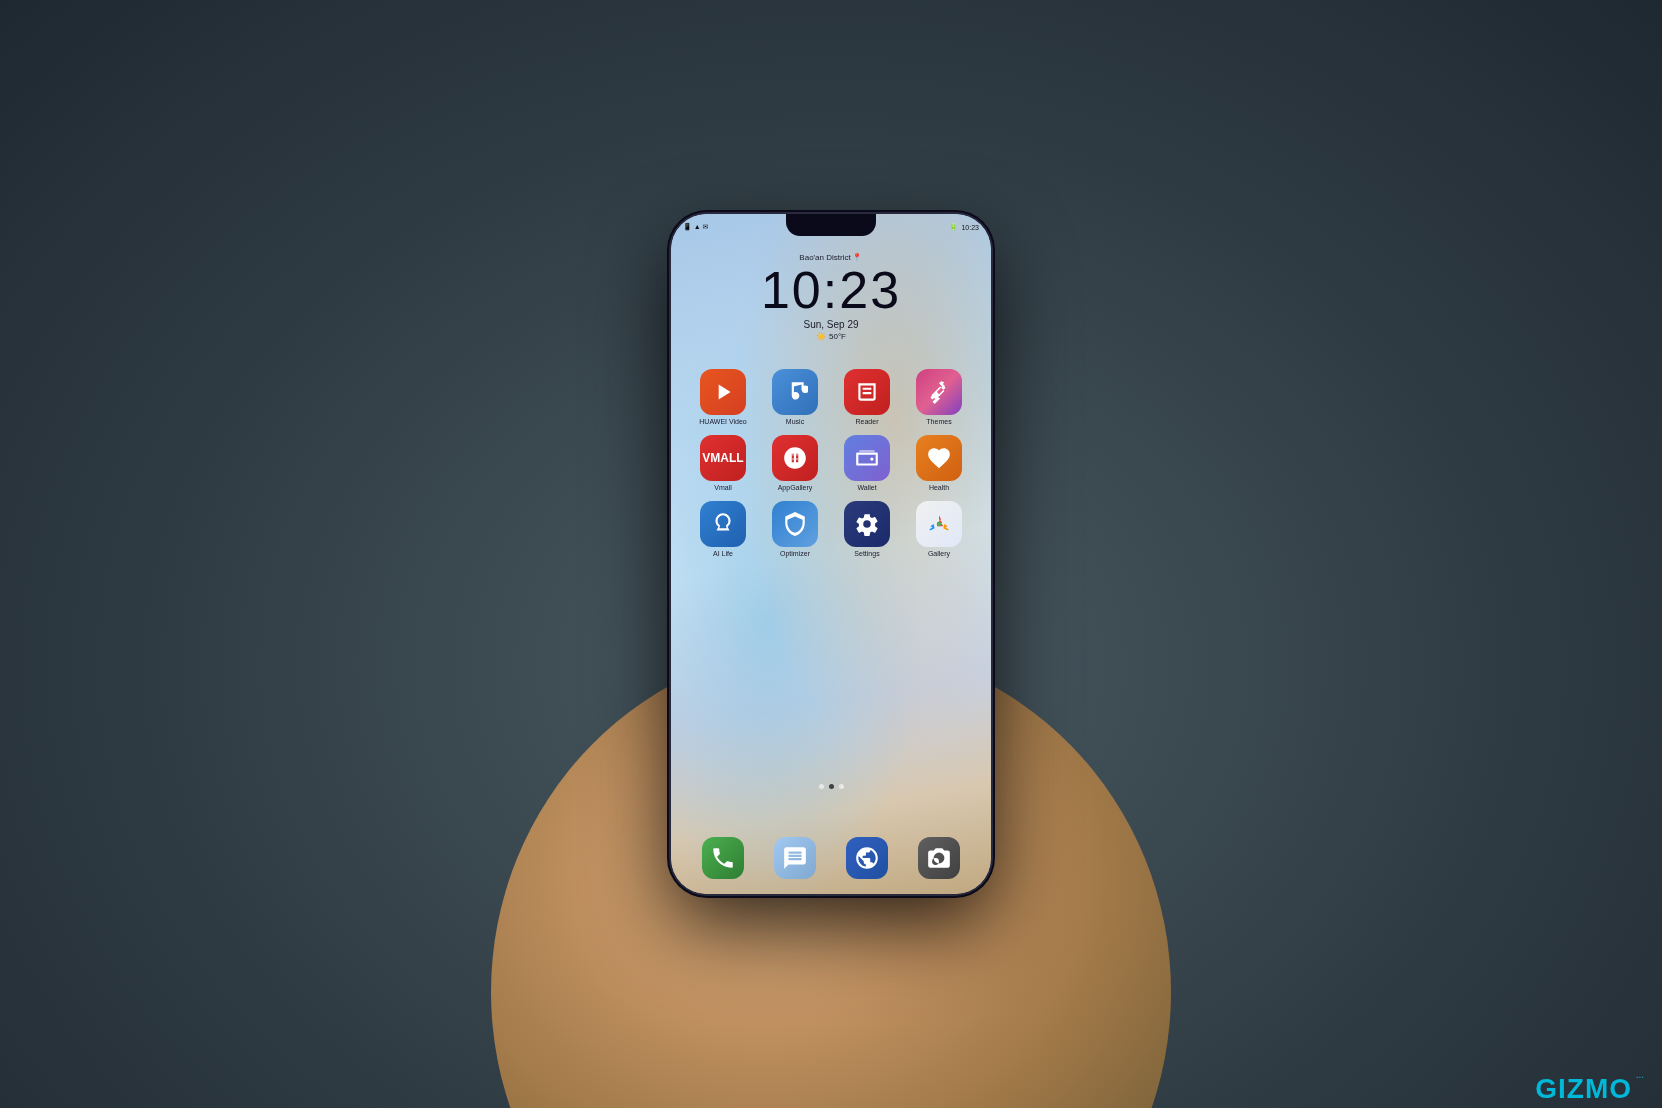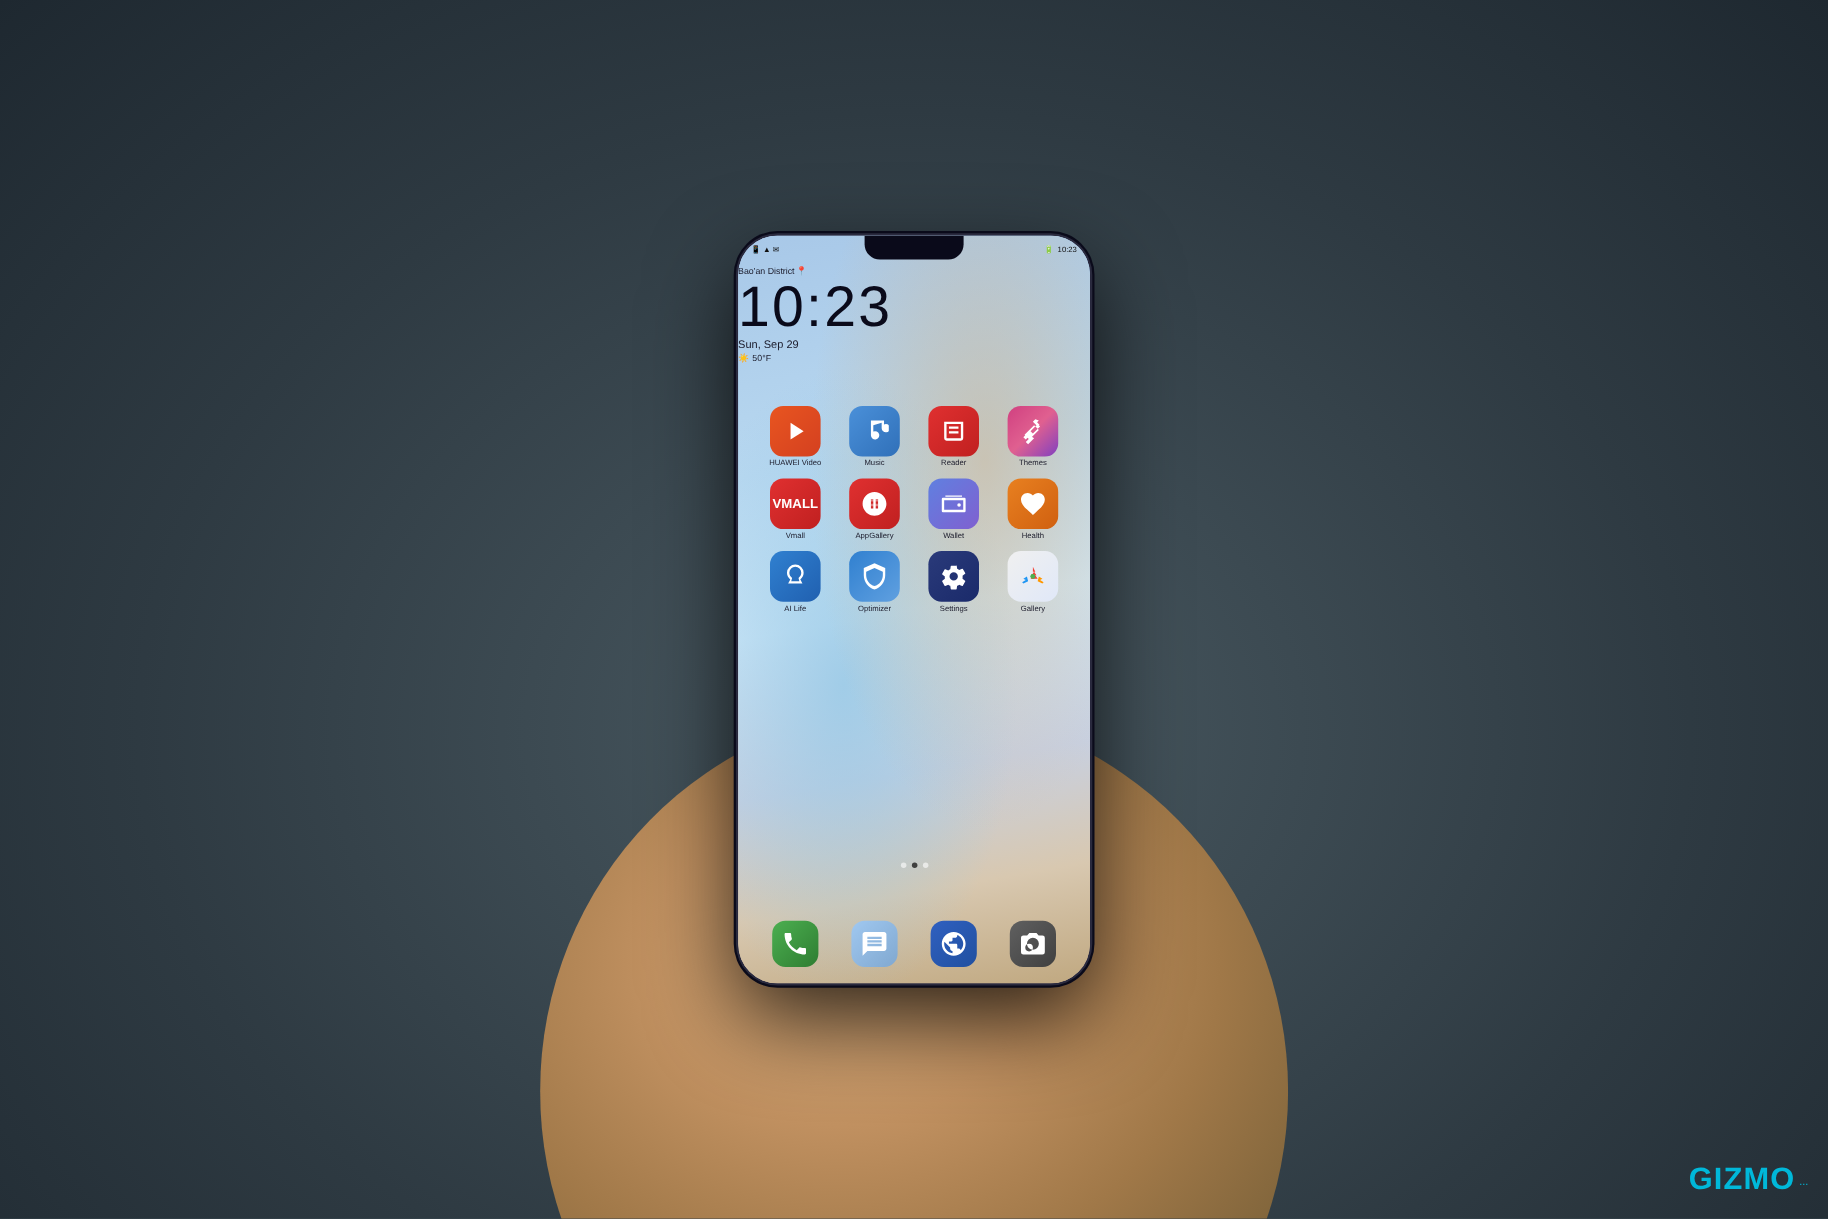--- a/index.html
+++ b/index.html
@@ -99,25 +99,25 @@
       display: flex;
       align-items: center;
       gap: 3px;
       font-size: 7px;
       color: #111;
     }
 
     
     .clock-section {
       position: absolute;
-      top: 28px;
+      top: 39px;
       left: 0; right: 0;
       display: flex;
       flex-direction: column;
-      align-items: flex-start;
+      align-items: center;
       z-index: 50;
     }
     .location-text {
       font-size: 8px;
       color: #1a1a2a;
       margin-bottom: 2px;
       display: flex;
       align-items: center;
       gap: 2px;
     }
@@ -221,21 +221,21 @@
       left: 0; right: 0;
       display: flex;
       justify-content: space-around;
       padding: 0 16px;
       z-index: 50;
     }
 
     
     .gizmo-logo {
       position: absolute;
-      bottom: 20px;
+      bottom: 3px;
       right: 30px;
       font-size: 28px;
       font-weight: 900;
       color: #00b8d9;
       letter-spacing: 1px;
       z-index: 200;
     }
     .gizmo-dots {
       position: absolute;
       bottom: 28px;

